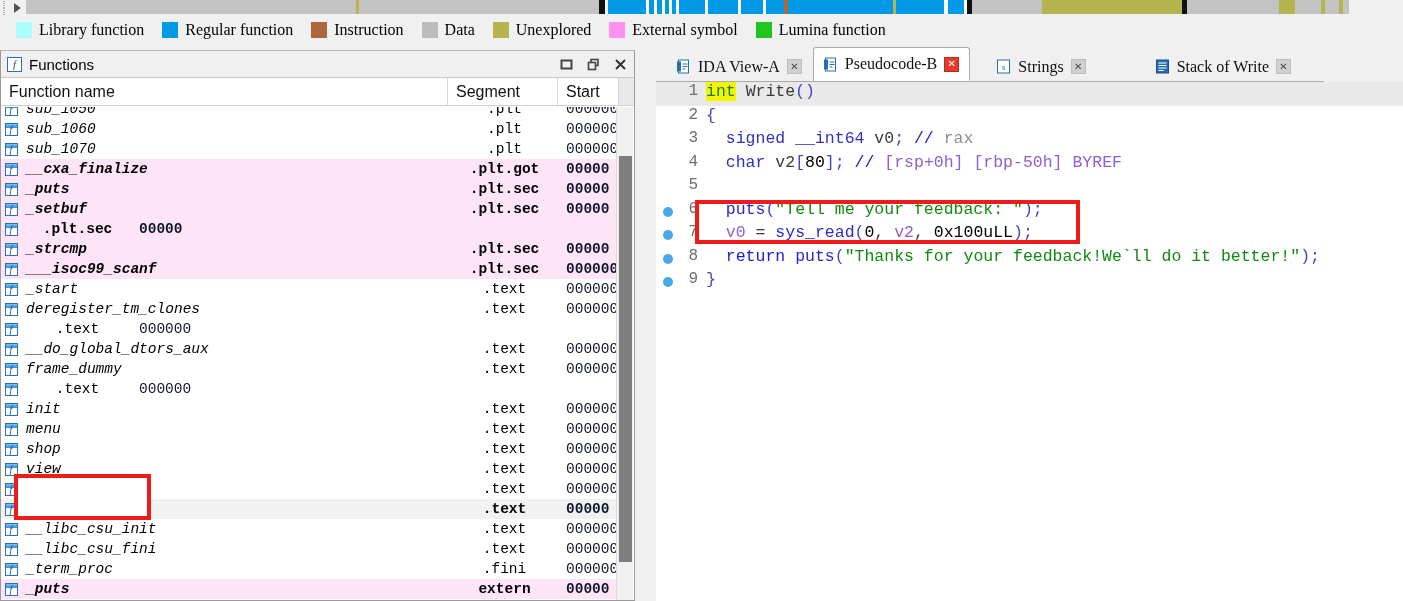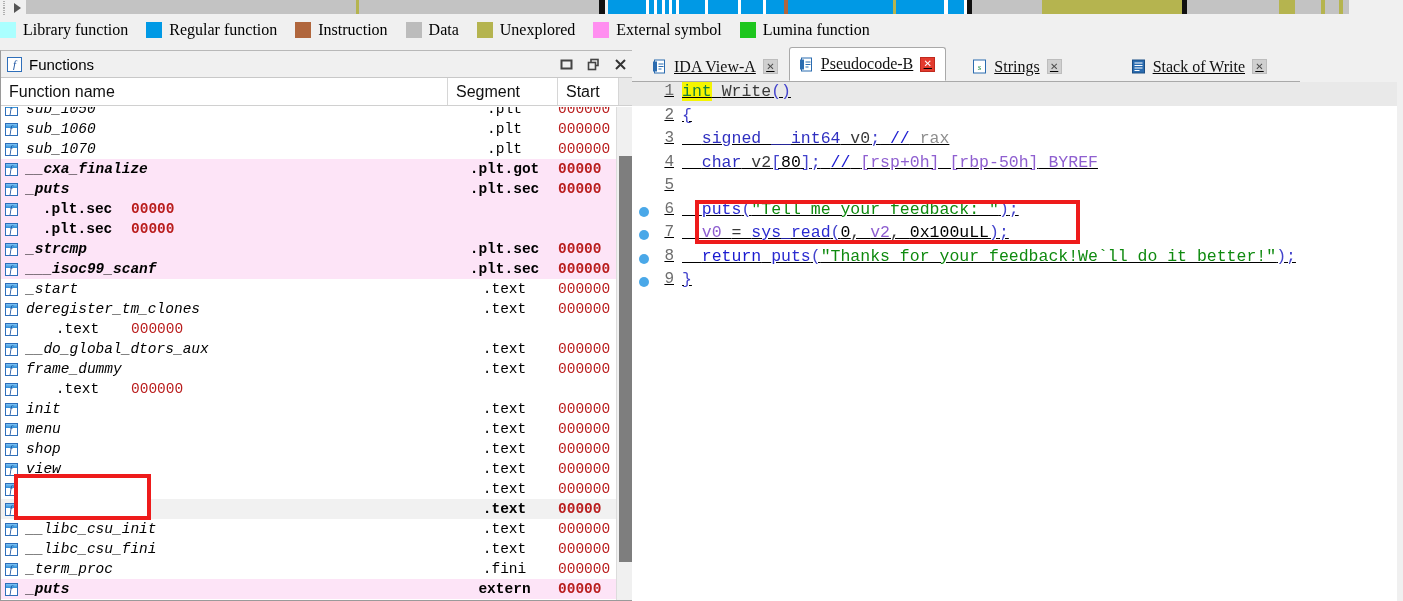--- a/index.html
+++ b/index.html
@@ -32,21 +32,21 @@
   .navband {
     position: absolute; left: 26px; top: 0; width: 1377px; height: 14px;
     display: flex; overflow: hidden;
   }
   .navseg { height: 14px; flex: 0 0 auto; }
 
   
   .legend {
     position: absolute; left: 0; top: 16px; width: 1403px; height: 28px;
     background: #f0f0f0;
-    display: flex; align-items: center; 
+    display: flex; align-items: center; padding-left: 16px;
     font-size: 15px; color: #000;
   }
   .legend-item { display: flex; align-items: center; margin-right: 18px; }
   .legend-swatch {
     width: 16px; height: 16px; margin-right: 7px; flex: 0 0 auto;
     border: none;
   }
   .legend-label { white-space: nowrap; font-family: "Liberation Serif", serif; font-size: 16px; }
 
   
@@ -127,44 +127,43 @@
     white-space: nowrap; overflow: hidden; font-style: italic;
   }
   .fn-cell-seg {
     width: 110px; flex: 0 0 auto; padding-left: 3px;
     font-family: "Liberation Mono", monospace; font-size: 14.5px; color: #000;
     white-space: nowrap;
     text-align: center;
   }
   .fn-cell-start {
     width: 59px; flex: 0 0 auto;
-    font-family: "Liberation Mono", monospace; font-size: 14.5px; color: #b91c1c;
-    white-space: nowrap; overflow: hidden;
+    font-family: "Liberation Mono", monospace; font-size: 14.5px; color: #0f172a;
+    white-space: nowrap; overflow: hidden; margin-left: 8px;
   }
   .fn-row.ext .fn-cell-name,
   .fn-row.ext .fn-cell-seg,
   .fn-row.ext .fn-cell-start,
   .fn-row.sel .fn-cell-name,
   .fn-row.sel .fn-cell-seg,
   .fn-row.sel .fn-cell-start { font-weight: bold; }
 
   .fn-vscroll {
     position: absolute; right: 1px; top: 56px; width: 17px; height: 493px;
     background: #f0f0f0; border-left: 1px solid #dcdcdc;
   }
   .fn-vthumb {
     position: absolute; left: 2px; top: 49px; width: 13px; height: 406px;
     background: #7e7e7e;
   }
 
   
   .right-pane {
-    position: absolute; left: 632px; top: 48px; width: 668px; height: 553px;
+    position: absolute; left: 656px; top: 48px; width: 668px; height: 553px;
     background: #ffffff;
-    text-decoration: underline;
   }
   .tabstrip {
     position: relative; height: 34px; background: #f0f0f0;
     display: flex; align-items: flex-end;
     border-bottom: 1px solid #a9a9a9;
   }
   .tab {
     position: relative; height: 29px;
     display: flex; align-items: center; gap: 7px;
     padding: 0 10px 0 9px;
@@ -418,20 +417,21 @@
             <div class="fn-cell-name">_puts</div>
             <div class="fn-cell-seg">.plt.sec</div>
             <div class="fn-cell-start">00000</div>
           </div>
           <div class="fn-row ext">
             <div class="fn-cell-icon">
               <span class="ficon">
                 <span>f</span>
               </span>
             </div>
+            <div class="fn-cell-name">_setbuf</div>
             <div class="fn-cell-seg">.plt.sec</div>
             <div class="fn-cell-start">00000</div>
           </div>
           <div class="fn-row ext">
             <div class="fn-cell-icon">
               <span class="ficon">
                 <span>f</span>
               </span>
             </div>
             <div class="fn-cell-seg">.plt.sec</div>

